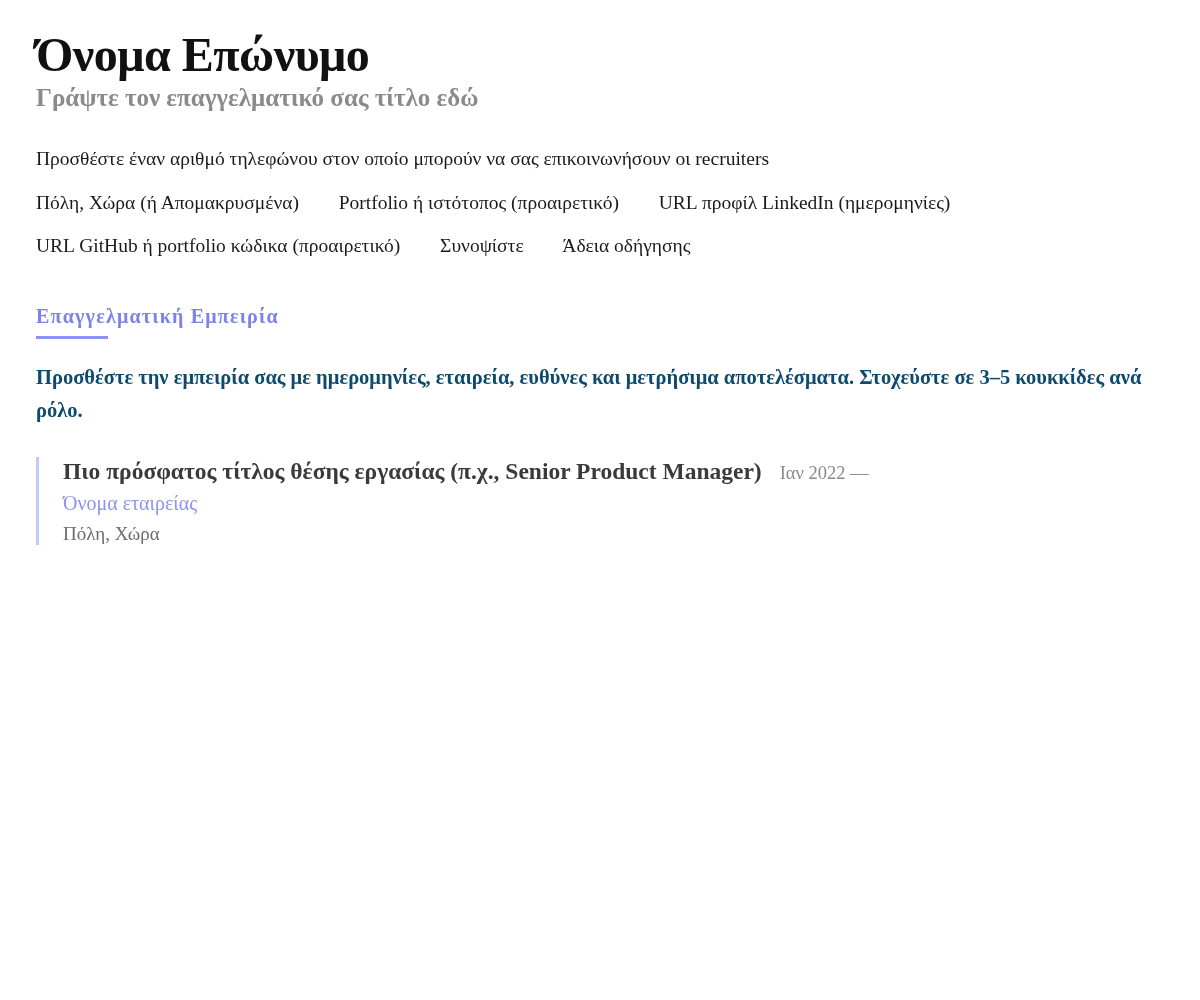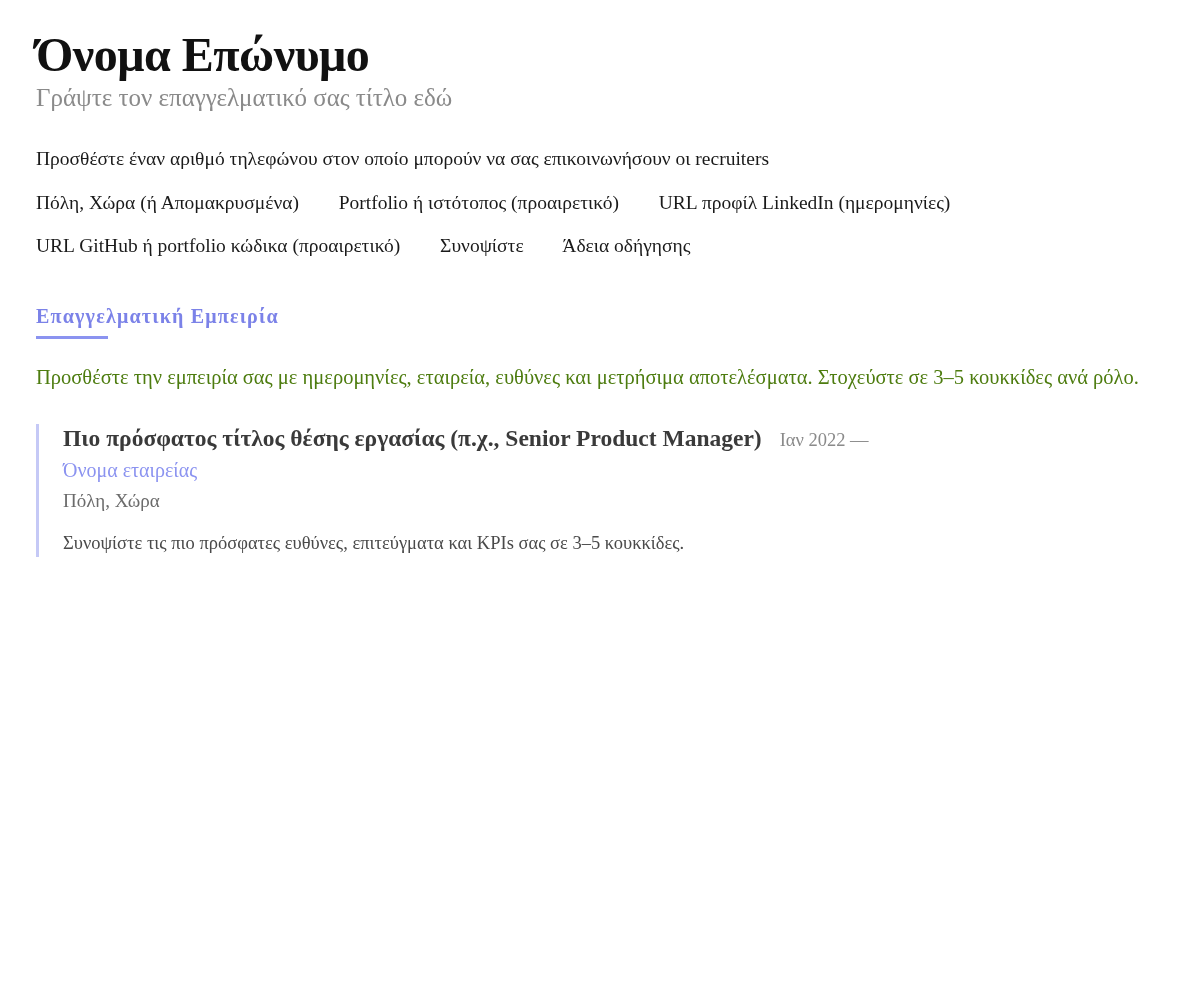--- a/index.html
+++ b/index.html
@@ -23,21 +23,21 @@
     font-weight: bold;
     letter-spacing: -0.5px;
     line-height: 1.05;
     margin: 0 0 3px 0;
     color: #111111;
   }
   .headline {
     font-size: 25px;
     color: #8a8a8a;
     margin: 0 0 34px 0;
-    font-weight: normal;
+    font-weight: bold;
     line-height: 1.2;
   }
   .contact-line {
     font-size: 19.5px;
     color: #1a1a1a;
     margin: 0 0 19px 0;
     line-height: 1.25;
   }
   .contact-line .gap {
     display: inline-block;
@@ -60,21 +60,22 @@
     margin-bottom: 22px;
   }
   .body-text {
     font-size: 20.5px;
     line-height: 1.62;
     color: #2b2b2b;
     margin: 0;
     max-width: 1120px;
   }
   .body-text.muted {
-    color: #4d7c0f;
+    color: #0c4a6e;
+    font-weight: bold;
   }
   .entry {
     border-left: 3px solid #c5c9f6;
     padding-left: 24px;
     margin-top: 30px;
     position: relative;
   }
   .entry-head {
     display: flex;
     align-items: baseline;
@@ -148,18 +149,17 @@
     <div class="section-rule"></div>
     <p class="body-text muted">Προσθέστε την εμπειρία σας με ημερομηνίες, εταιρεία, ευθύνες και μετρήσιμα αποτελέσματα. Στοχεύστε σε 3–5 κουκκίδες ανά ρόλο.</p>
 
     <div class="entry">
       <div class="entry-head">
         <div class="entry-title">Πιο πρόσφατος τίτλος θέσης εργασίας (π.χ., Senior Product Manager)</div>
         <div class="entry-dates">Ιαν 2022 —</div>
       </div>
       <div class="entry-company">Όνομα εταιρείας</div>
       <div class="entry-location">Πόλη, Χώρα</div>
-      <div class="entry-desc">Συνοψίστε τις πιο πρόσφατες ευθύνες, επιτεύγματα και KPIs σας σε 3–5 κουκκίδες.</div>
     </div>
 
   </div>
 
 </div>
 
 </body></html>

